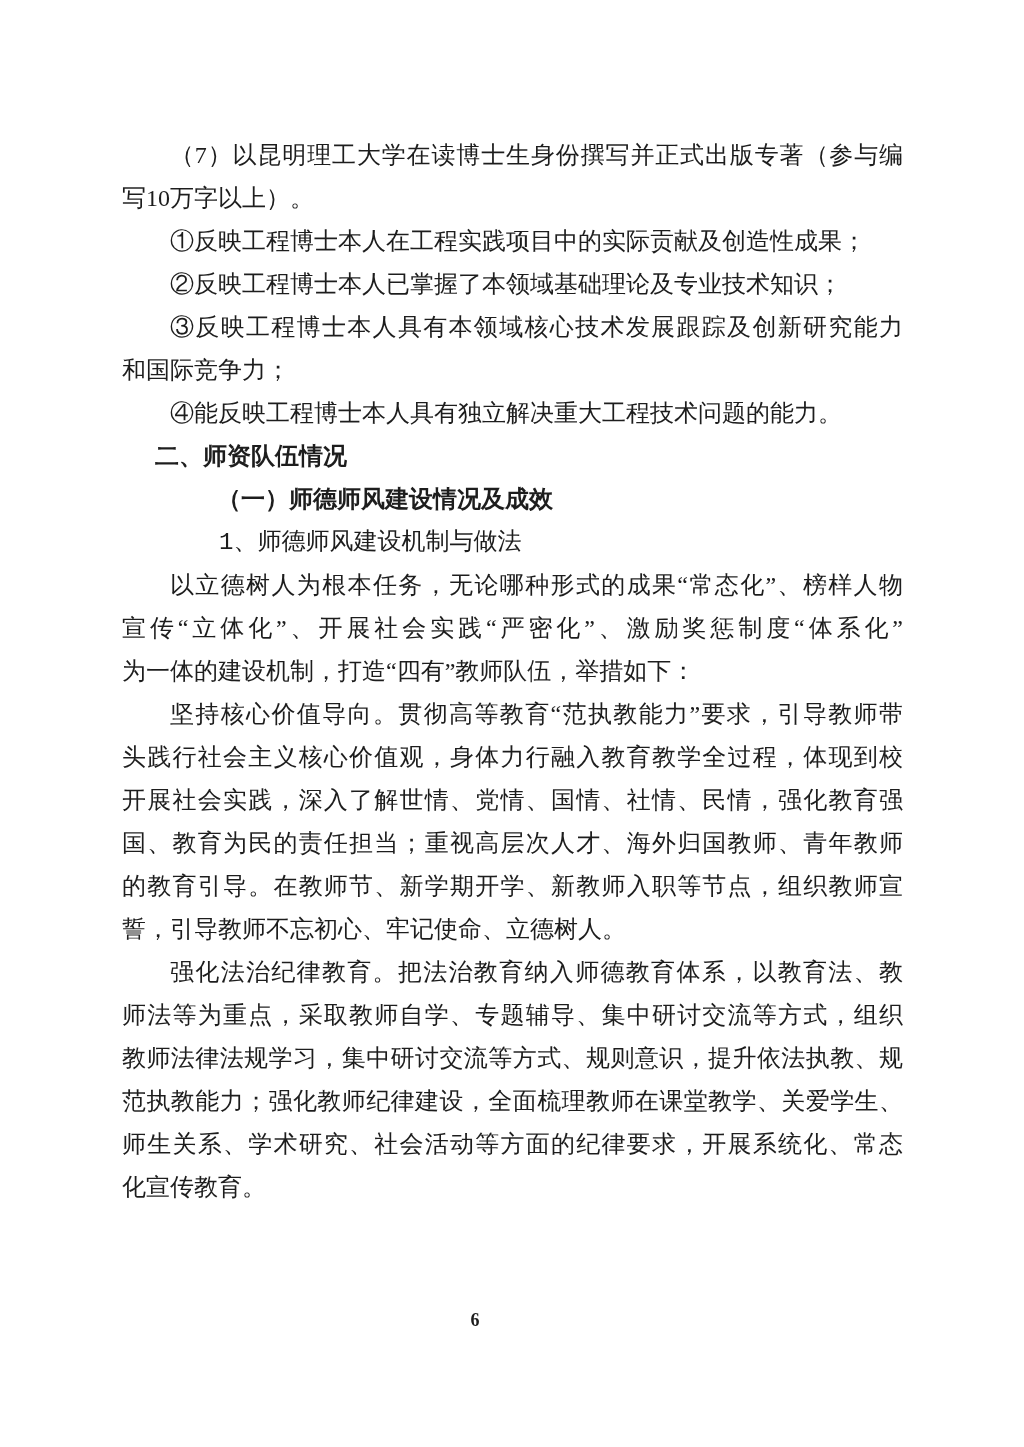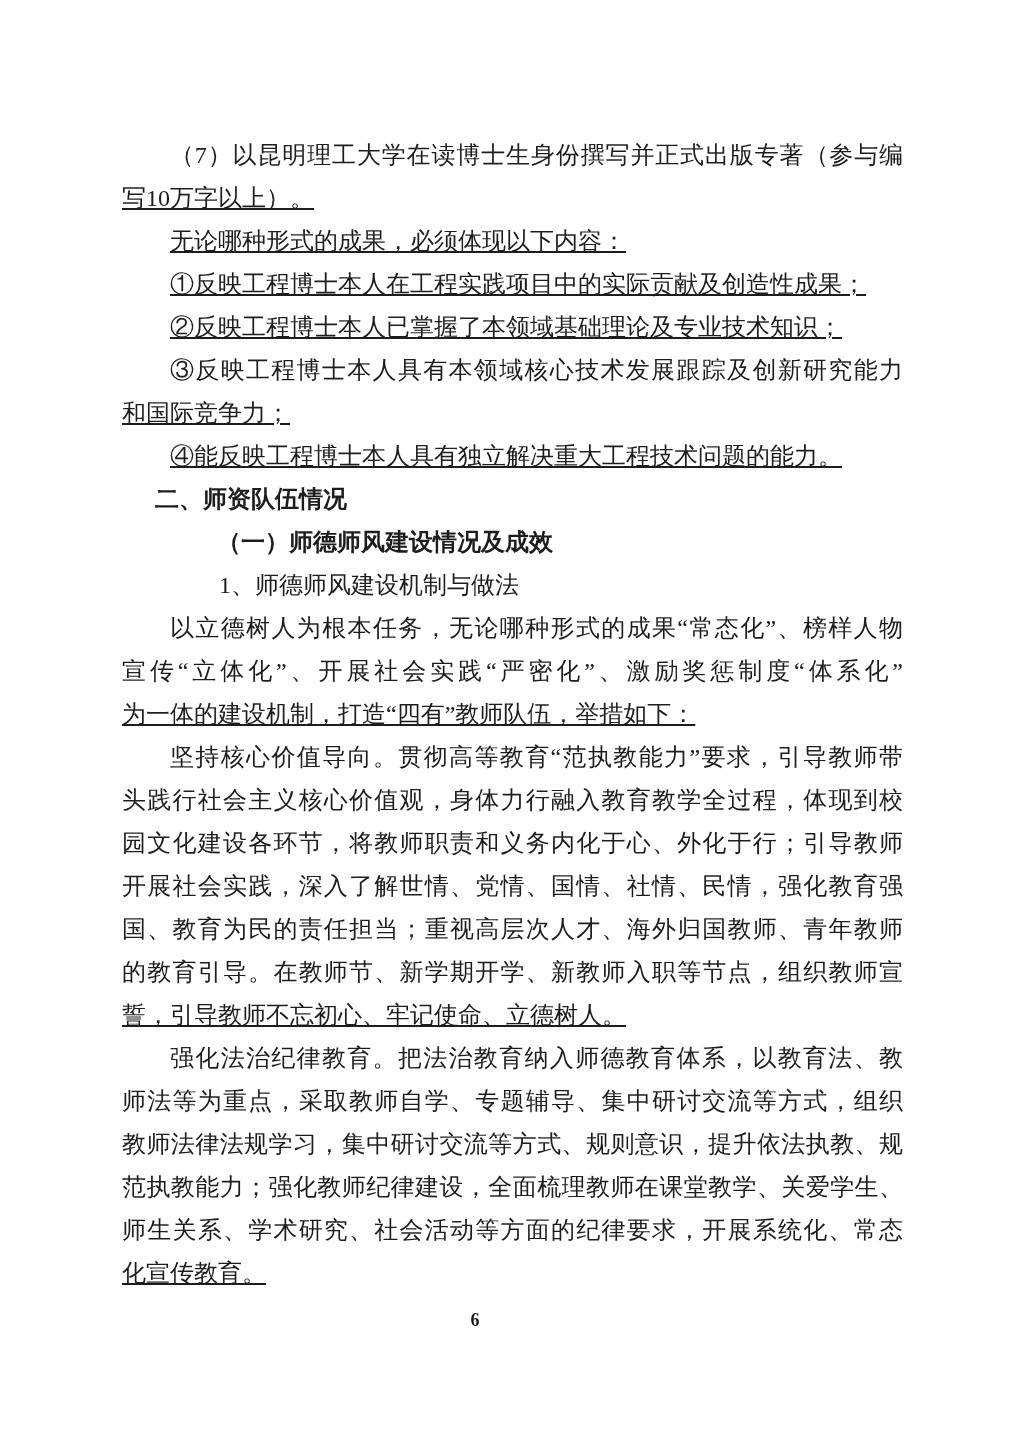--- a/index.html
+++ b/index.html
@@ -26,50 +26,47 @@
   }
   .block { margin: 0; padding: 0; }
   .line {
     min-height: 43px;
     text-align: justify;
     text-align-last: justify;
     text-justify: inter-character;
   }
   
   .block.body .line.first { text-indent: 48px; }
-  .block.body .line.last { text-align-last: left; text-decoration: underline; }
+  .block.body .line.last { text-align-last: left; }
   
   .block.heading-level1 { font-weight: bold; }
   .block.heading-level1 .line { text-indent: 33px; text-align-last: left; }
   .block.heading-level2 { font-weight: bold; }
   .block.heading-level2 .line { text-indent: 95px; text-align-last: left; }
-  .block.heading-level3 .line { text-indent: 97px; text-align-last: left; }
+  .block.heading-level3 .line { text-indent: 97px; text-align-last: left; font-family: Liberation Mono, monospace; }
   .page-number {
     position: absolute;
     left: 0;
     top: 1305px;
     width: 100%;
     text-align: center;
     font-size: 18px;
     font-weight: bold;
     color: #1d1d1d;
     line-height: 30px;
   }
 </style>
 </head>
 <body>
 
 <div class="page">
   <div class="content" id="doc-content">
       <div class="block body">
         <div class="line first">（7）以昆明理工大学在读博士生身份撰写并正式出版专著（参与编</div>
         <div class="line last">写10万字以上）。</div>
-      </div>
-      <div class="block body">
-        <div class="line first last">无论哪种形式的成果，必须体现以下内容：</div>
       </div>
       <div class="block body">
         <div class="line first last">①反映工程博士本人在工程实践项目中的实际贡献及创造性成果；</div>
       </div>
       <div class="block body">
         <div class="line first last">②反映工程博士本人已掌握了本领域基础理论及专业技术知识；</div>
       </div>
       <div class="block body">
         <div class="line first">③反映工程博士本人具有本领域核心技术发展跟踪及创新研究能力</div>
         <div class="line last">和国际竞争力；</div>
@@ -87,21 +84,20 @@
         <div class="line first last">1、师德师风建设机制与做法</div>
       </div>
       <div class="block body">
         <div class="line first">以立德树人为根本任务，无论哪种形式的成果“常态化”、榜样人物</div>
         <div class="line">宣传“立体化”、开展社会实践“严密化”、激励奖惩制度“体系化”</div>
         <div class="line last">为一体的建设机制，打造“四有”教师队伍，举措如下：</div>
       </div>
       <div class="block body">
         <div class="line first">坚持核心价值导向。贯彻高等教育“范执教能力”要求，引导教师带</div>
         <div class="line">头践行社会主义核心价值观，身体力行融入教育教学全过程，体现到校</div>
-        <div class="line">园文化建设各环节，将教师职责和义务内化于心、外化于行；引导教师</div>
         <div class="line">开展社会实践，深入了解世情、党情、国情、社情、民情，强化教育强</div>
         <div class="line">国、教育为民的责任担当；重视高层次人才、海外归国教师、青年教师</div>
         <div class="line">的教育引导。在教师节、新学期开学、新教师入职等节点，组织教师宣</div>
         <div class="line last">誓，引导教师不忘初心、牢记使命、立德树人。</div>
       </div>
       <div class="block body">
         <div class="line first">强化法治纪律教育。把法治教育纳入师德教育体系，以教育法、教</div>
         <div class="line">师法等为重点，采取教师自学、专题辅导、集中研讨交流等方式，组织</div>
         <div class="line">教师法律法规学习，集中研讨交流等方式、规则意识，提升依法执教、规</div>
         <div class="line">范执教能力；强化教师纪律建设，全面梳理教师在课堂教学、关爱学生、</div>

